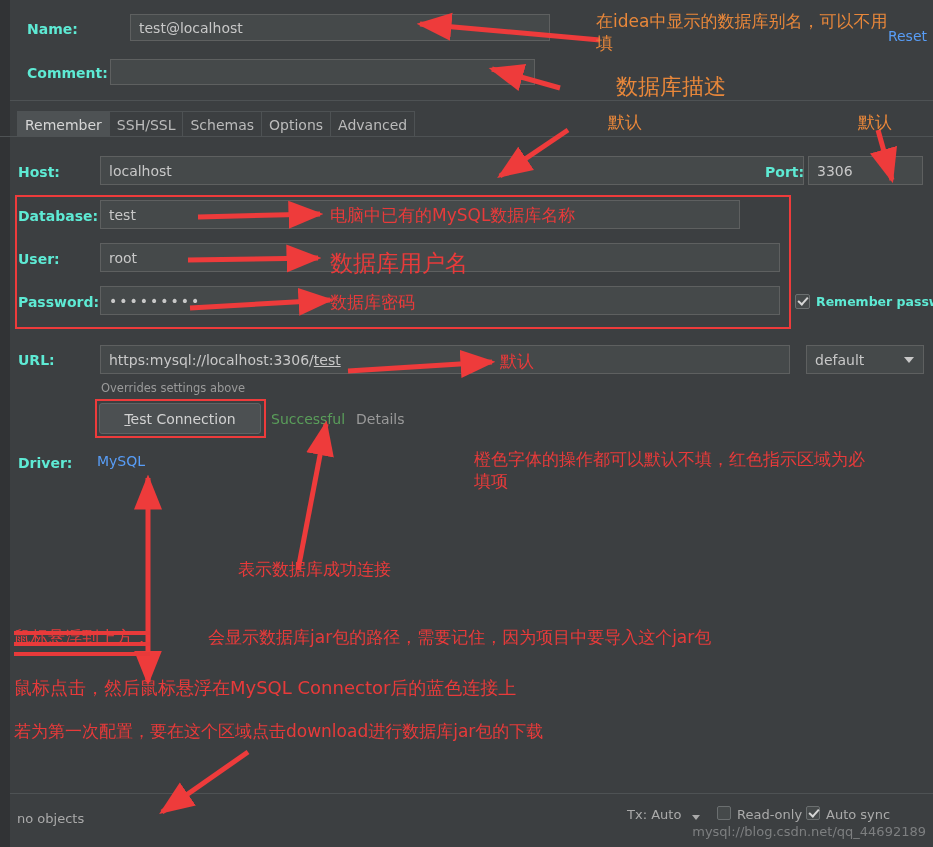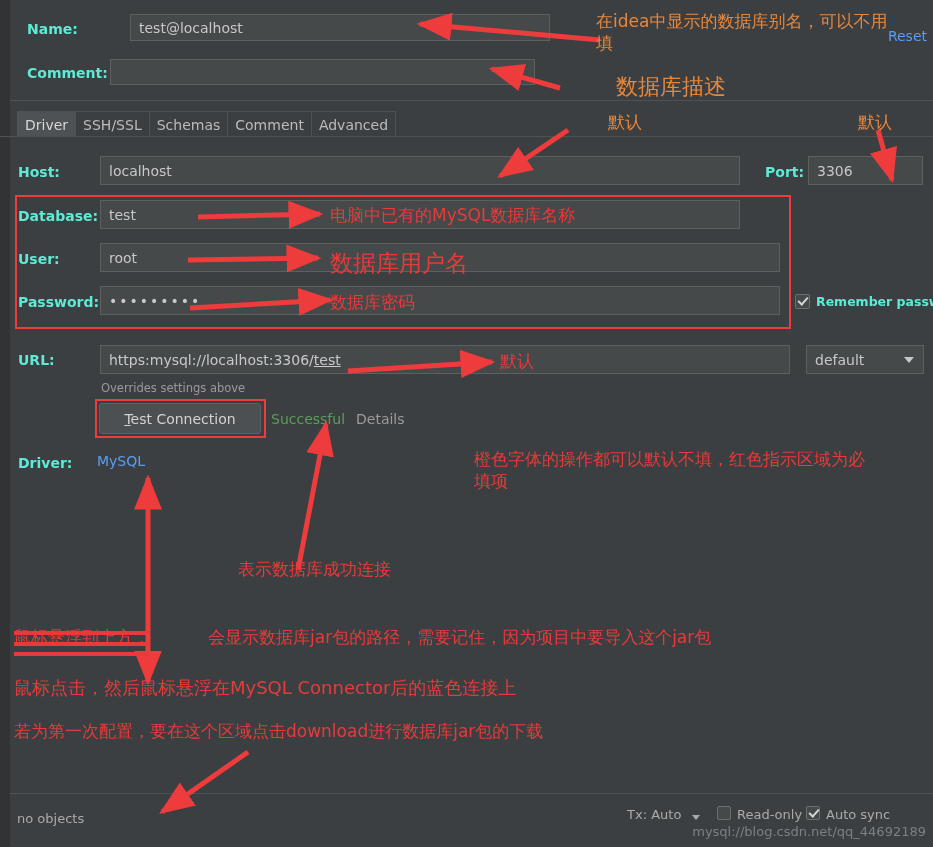--- a/index.html
+++ b/index.html
@@ -237,30 +237,30 @@
   <div class="field" style="left:110px; top:14px; width:420px; height:27px;margin-left:20px;">test@localhost</div>
 
   <div class="lbl" style="left:27px; top:65px;">Comment:</div>
   <div class="field" style="left:110px; top:59px; width:425px; height:26px;"></div>
 
   <div class="link" style="right:6px; top:28px;">Reset</div>
 
   <div id="hdr-sep"></div>
 
   <div id="tabstrip">
-    <div class="tab active">Driver</div>
+    <div class="tab active">Remember</div>
     <div class="tab">SSH/SSL</div>
     <div class="tab">Schemas</div>
-    <div class="tab">Comment</div>
+    <div class="tab">Options</div>
     <div class="tab">Advanced</div>
   </div>
   <div id="tabline"></div>
 
   <div class="lbl" style="left:18px; top:164px;">Host:</div>
-  <div class="field" style="left:100px; top:156px; width:640px; height:29px;">localhost</div>
+  <div class="field" style="left:100px; top:156px; width:704px; height:29px;">localhost</div>
 
   <div class="lbl" style="left:765px; top:164px;">Port:</div>
   <div class="field" style="left:808px; top:156px; width:115px; height:29px;">3306</div>
 
   <div class="lbl" style="left:18px; top:208px;">Database:</div>
   <div class="field" style="left:100px; top:200px; width:640px; height:29px;">test</div>
 
   <div class="lbl" style="left:18px; top:251px;">User:</div>
   <div class="field" style="left:100px; top:243px; width:680px; height:29px;">root</div>
 

